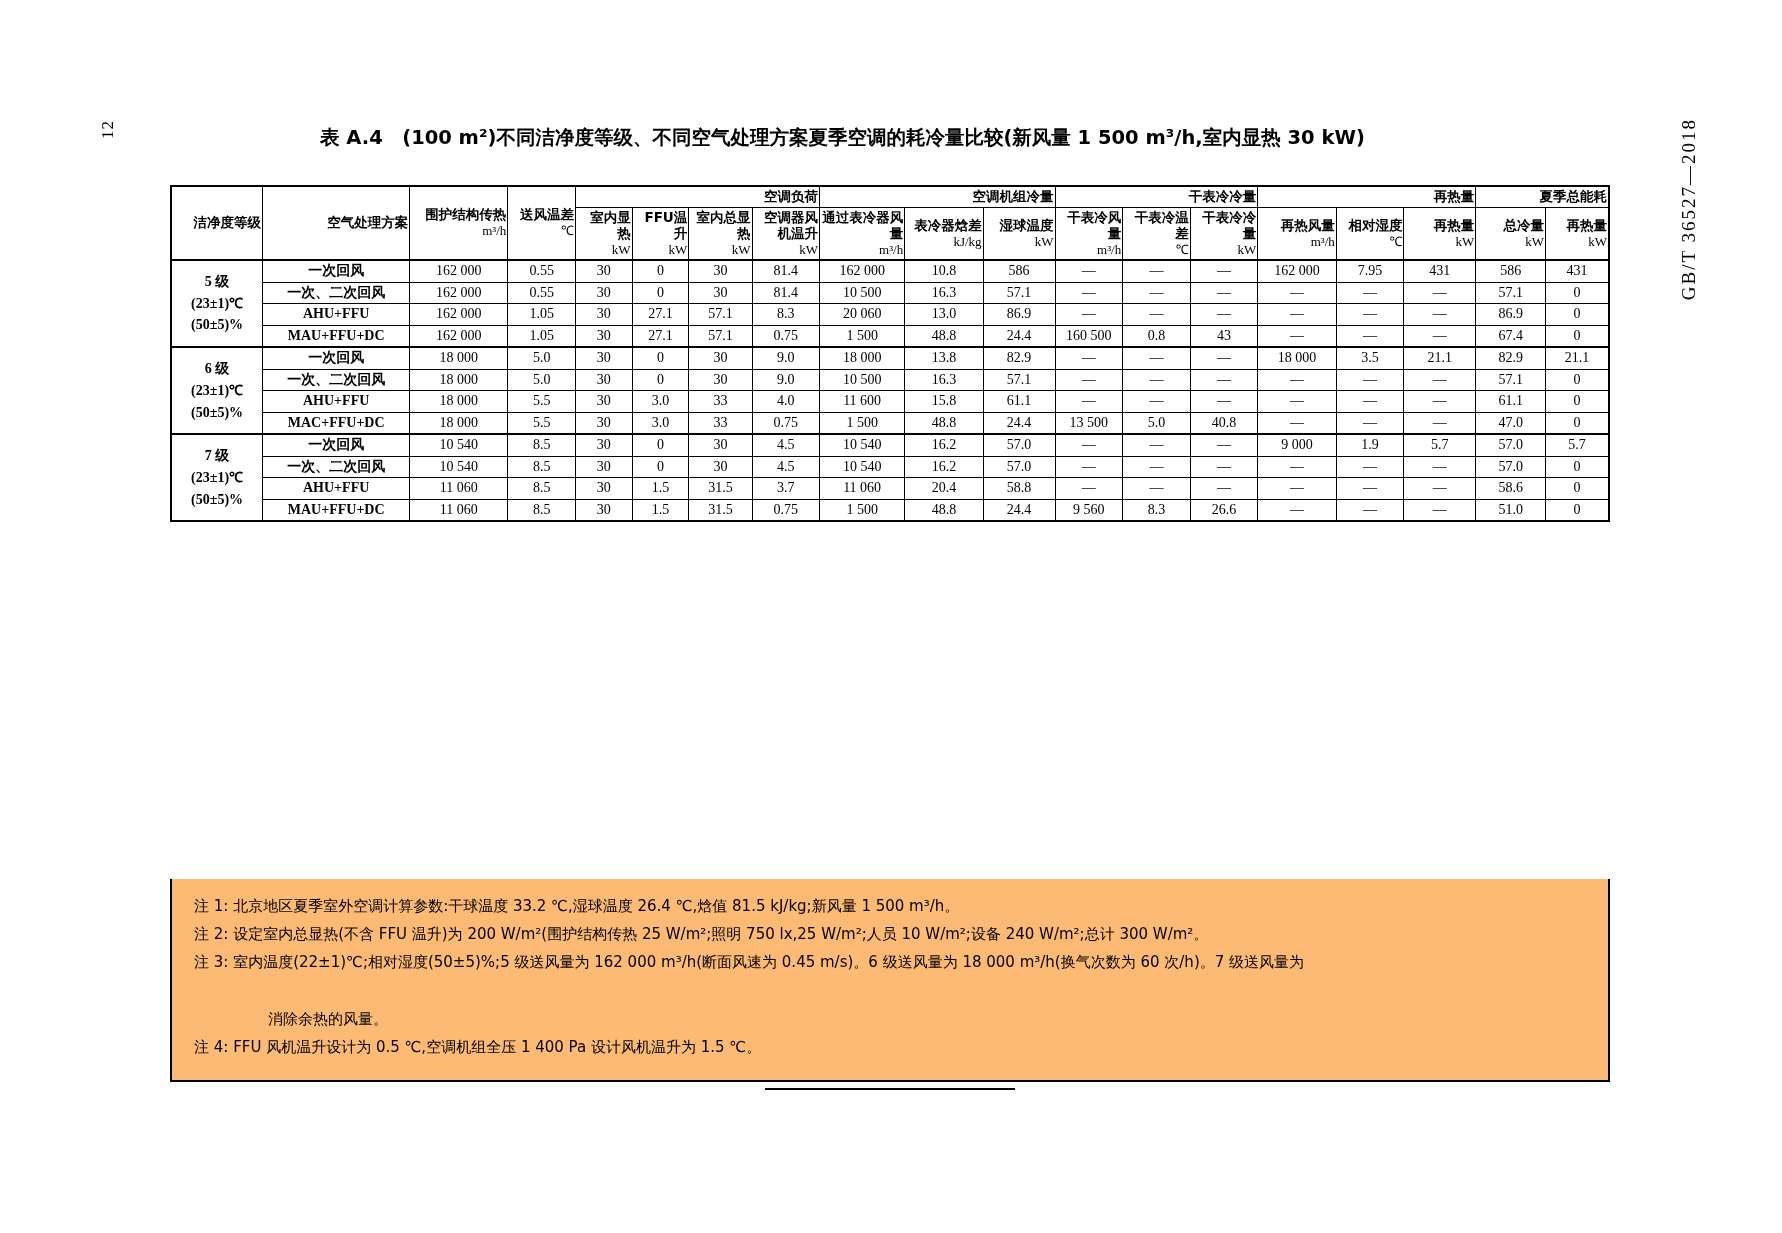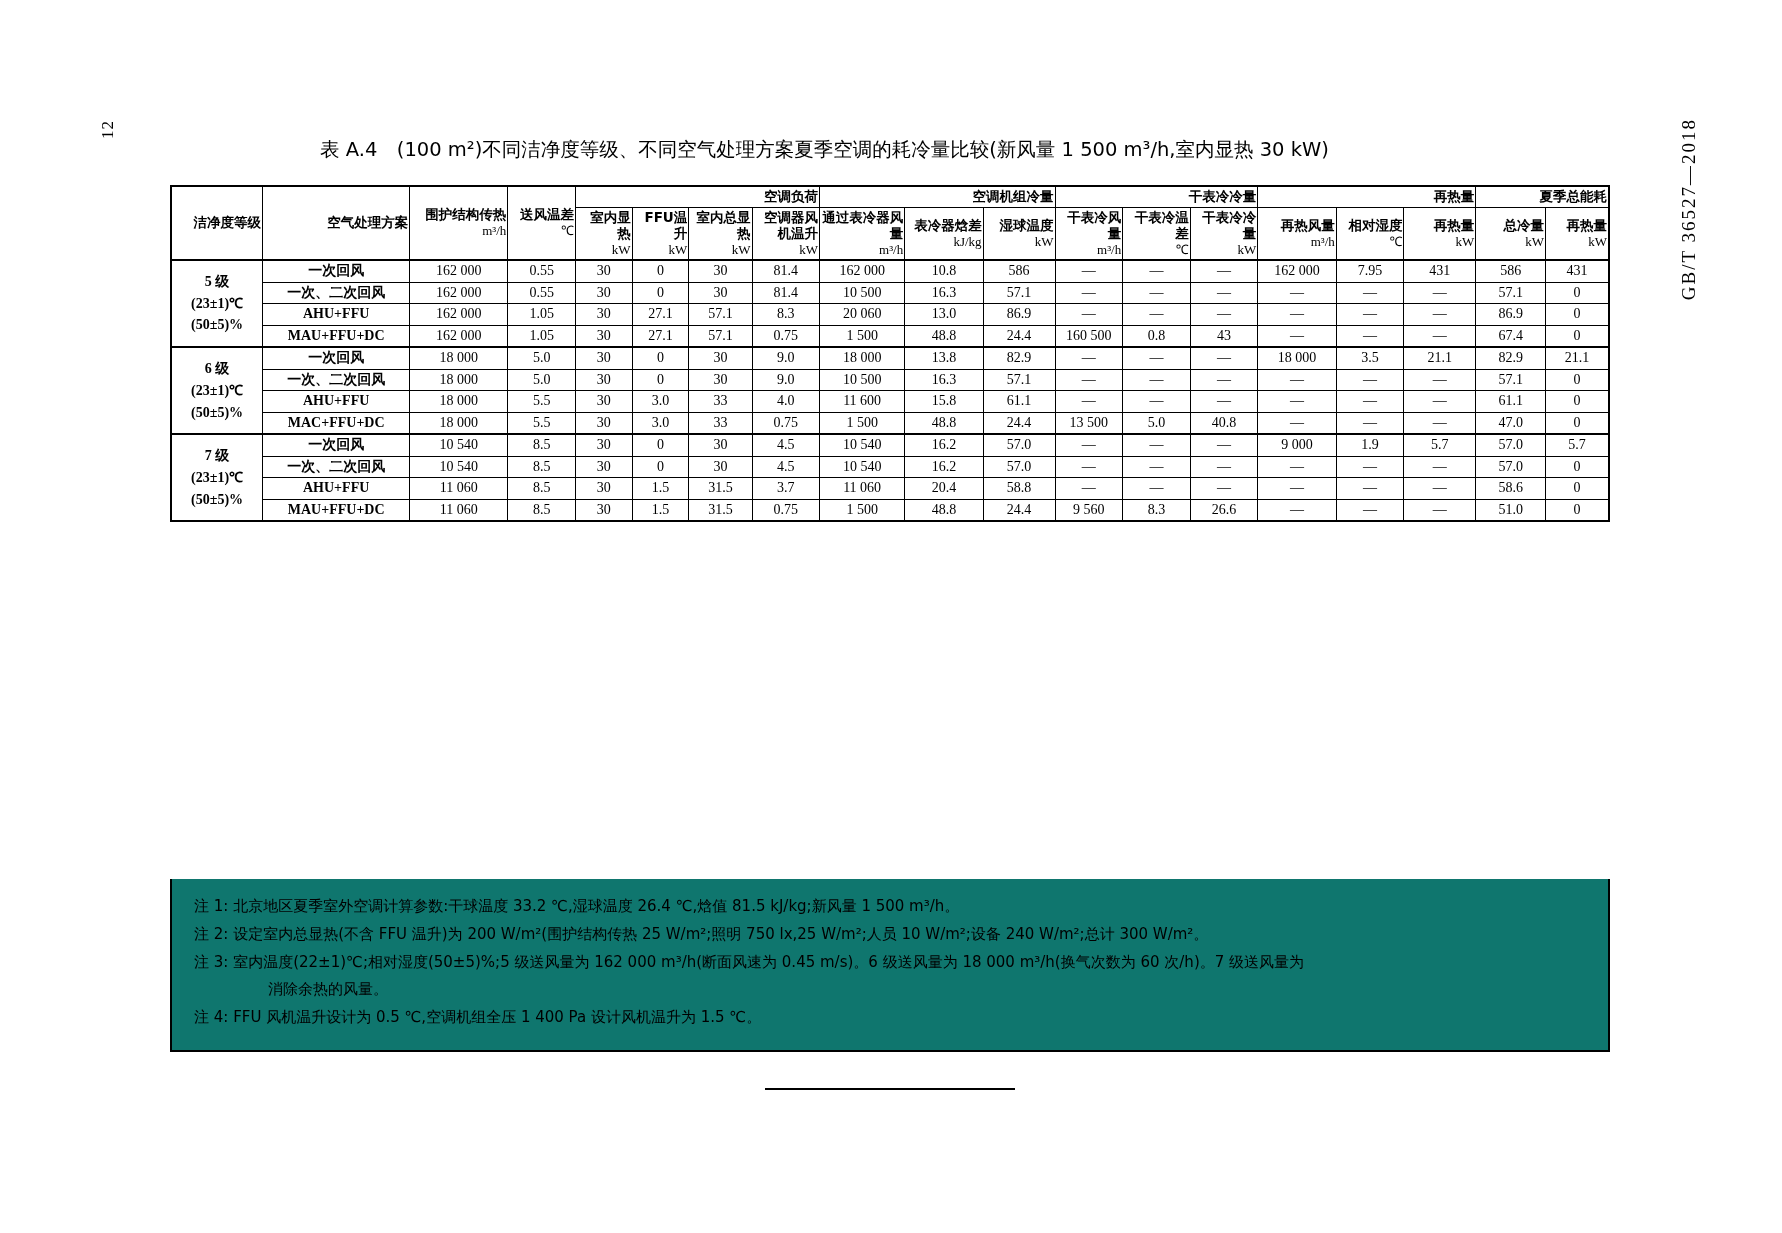--- a/index.html
+++ b/index.html
@@ -42,23 +42,23 @@
     writing-mode: vertical-rl;
     transform: rotate(180deg);
     letter-spacing: 2px;
     font-family: "Liberation Serif", serif;
     white-space: nowrap;
   }
 
   .table-title {
     position: absolute;
     left: 320px;
-    top: 136px;
+    top: 124px;
     font-size: 19.5px;
-    font-weight: normal;
+    font-weight: bold;
     font-family: "DejaVu Sans", sans-serif;
     letter-spacing: 0px;
     white-space: nowrap;
   }
 
   
   .tbl-wrap {
     position: absolute;
     left: 170px;
     top: 185px;
@@ -118,31 +118,32 @@
   
   .notes {
     position: absolute;
     left: 170px;
     top: 879px;
     width: 1440px;
     box-sizing: border-box;
     border: 2px solid #000;
     border-top: none;
     padding: 14px 16px 18px 22px;
-    background: #0f766e;
+    background: #fdba74;
   }
   .note {
     font-size: 15px;
     font-family: "DejaVu Sans", sans-serif;
     line-height: 1.85;
     white-space: nowrap;
   }
   .note-indent {
     padding-left: 74px;
     white-space: nowrap;
+    margin-top: 30px;
   }
 
   .footer-rule {
     position: absolute;
     left: 765px;
     top: 1088px;
     width: 250px;
     height: 0;
     border-top: 2px solid #000;
   }

